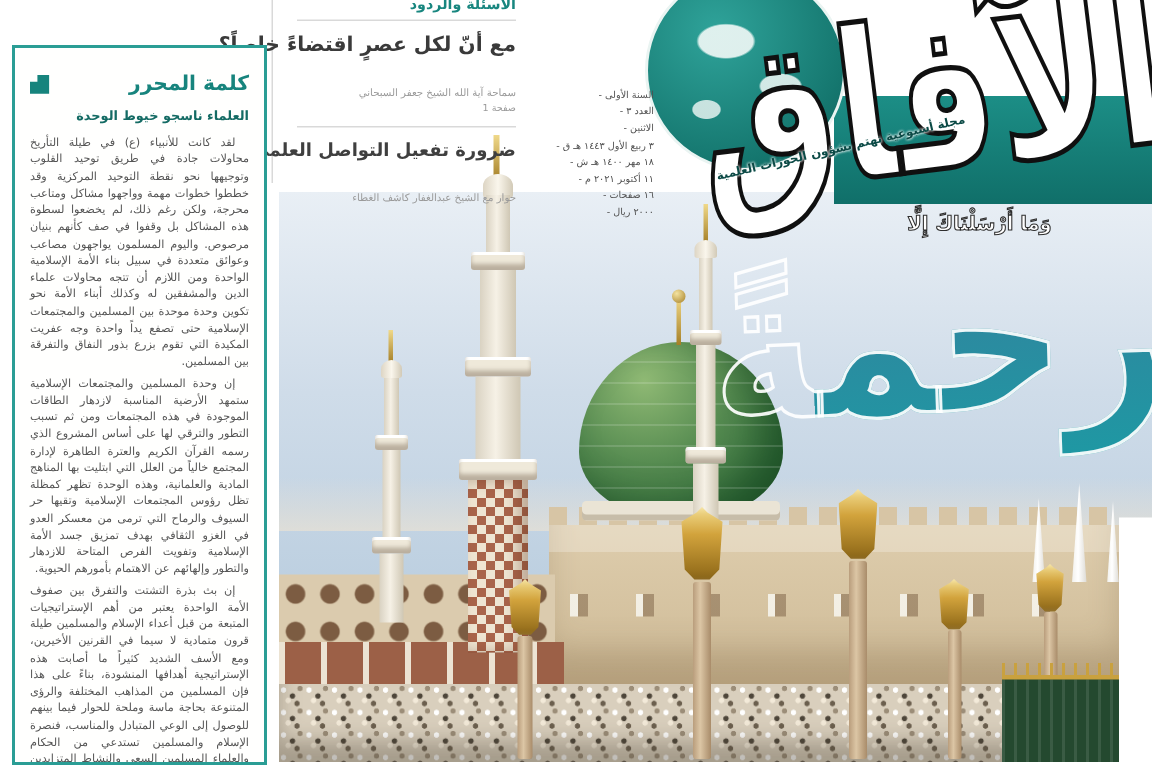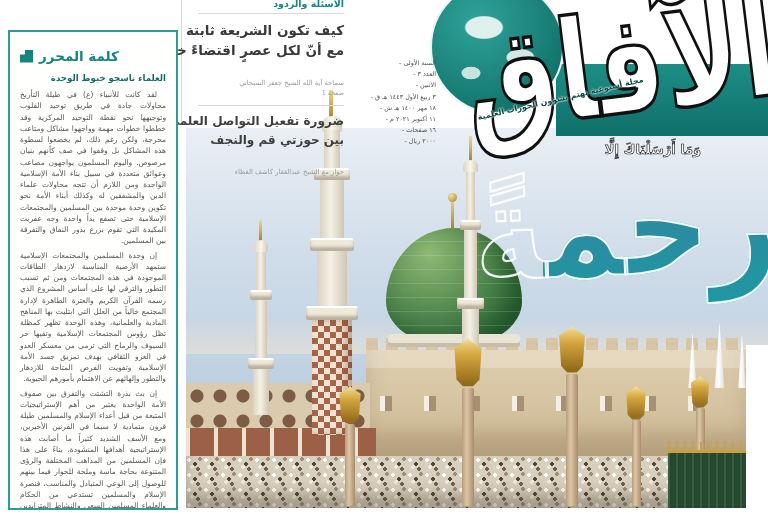--- a/index.html
+++ b/index.html
@@ -106,21 +106,21 @@
   .sec-tag{font-size:9.5px;font-weight:bold;color:#18867f;margin-top:-2px;}
   .hr{height:1px;background:#d9d9d9;margin:4px 0 6px;}
   .h1line{font-size:13.5px;font-weight:bold;color:#3a3a3a;line-height:1.5;white-space:nowrap;}
   .h2line{font-size:12px;font-weight:bold;color:#3f3f3f;line-height:1.6;white-space:nowrap;}
   .byline{font-size:6.8px;color:#9a9a9a;margin-top:18px;}
   .pageref{font-size:6.4px;color:#9a9a9a;margin-top:2px;}
 
   
   .edit-box{left:8px;top:30px;width:170px;height:480px;z-index:10;background:#fffffe;
         border:2px solid #2a9d95;box-sizing:border-box;padding:16px 10px 8px;overflow:hidden;}
-  .edit-head{display:flex;direction:ltr;justify-content:flex-start;align-items:center;gap:6px;}
+  .edit-head{display:flex;direction:ltr;justify-content:space-between;align-items:center;gap:6px;}
   .edit-icon{width:13px;height:13px;background:#17847d;
         clip-path:polygon(0 100%,0 38%,38% 38%,38% 0,100% 0,100% 100%);}
   .edit-title{font-size:13.5px;font-weight:bold;color:#17847d;}
   .edit-sub{margin-top:9px;text-align:right;font-size:8.6px;font-weight:bold;color:#146b64;}
   .edit-body{margin-top:6px;font-size:7.5px;line-height:1.5;color:#555;text-align:justify;}
   .edit-body p{margin:0 0 3px;text-indent:9px;}
 </style>
 </head>
 <body>
 
@@ -210,27 +210,25 @@
       <div>١٨ مهر ١٤٠٠ هـ ش -</div>
       <div>١١ أكتوبر ٢٠٢١ م -</div>
       <div>١٦ صفحات -</div>
       <div>٢٠٠٠ ريال -</div>
     </div>
 
   <div class="abs vrule"></div>
   <div class="abs headcol">
     <div class="sec-tag">الأسئلة والردود</div>
     <div class="hr"></div>
-    <div class="h1line">كيف تكون الشريعة ثابتة</div>
     <div class="h1line">مع أنّ لكل عصرٍ اقتضاءً خاصاً؟</div>
     <div class="byline">سماحة آية الله الشيخ جعفر السبحاني</div>
     <div class="pageref">صفحة 1</div>
     <div class="hr" style="margin-top:8px;"></div>
     <div class="h2line">ضرورة تفعيل التواصل العلمي</div>
-    <div class="h2line">بين حوزتي قم والنجف</div>
     <div class="byline">حوار مع الشيخ عبدالغفار كاشف الغطاء</div>
   </div>
 
   <div class="abs edit-box">
     <div class="edit-head">
       <div class="edit-icon"></div>
       <div class="edit-title">كلمة المحرر</div>
     </div>
     <div class="edit-sub">العلماء ناسجو خيوط الوحدة</div>
     <div class="edit-body">

